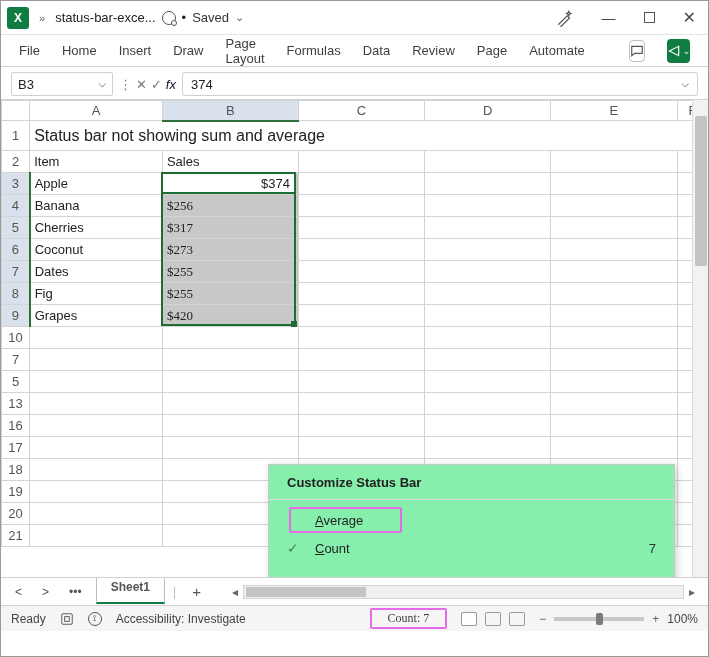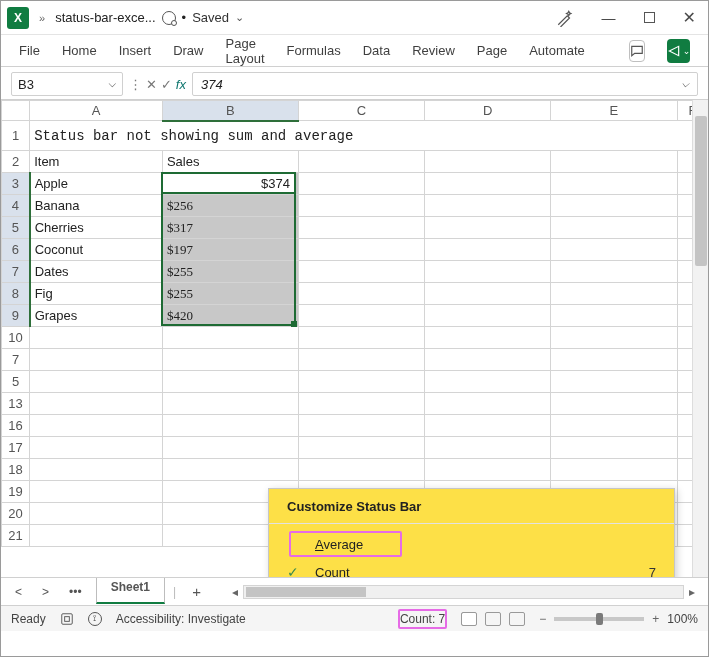--- a/index.html
+++ b/index.html
@@ -66,32 +66,32 @@
   .ribbon-tabs .share-btn{
     width:34px;height:24px;background:var(--excel-green);border-radius:4px;
     display:flex;align-items:center;justify-content:center;color:#fff;
   }
 
   .formula-row{
     height:30px;display:flex;align-items:center;gap:6px;
     padding:4px 10px 0 10px;
   }
   .name-box{
-    width:112px;height:24px;border:1px solid var(--border);
+    width:102px;height:24px;border:1px solid var(--border);
     display:flex;align-items:center;padding:0 6px;border-radius:2px;
     justify-content:space-between;
   }
   .nb-chev{font-size:10px;color:#555;}
   .fx-controls{display:flex;align-items:center;gap:4px;color:#777;}
   .fx-controls .x{font-size:13px;}
   .fx-controls .chk{font-size:13px;}
-  .fx-label{font-style:italic;color:#0f766e;}
+  .fx-label{font-style:italic;color:#0f172a;}
   .formula-input{
     flex:1;height:24px;border:1px solid var(--border);border-radius:2px;
-    padding:0 8px;display:flex;align-items:center;justify-content:space-between;font-style:italic;
+    padding:0 8px;display:flex;align-items:center;justify-content:space-between;
   }
   .formula-chev{font-size:10px;color:#555;}
 
   .grid-wrap{
     position:relative;
     height:478px;
     border-top:1px solid var(--border);
     overflow:hidden;
     margin-top:2px;
   }
@@ -122,21 +122,21 @@
     background:#fff;
     text-align:center;
     color:#555;
     font-weight:400;
     width:28px;
   }
   .grid tbody th.active-row{background:var(--selected-header);border-right:2px solid #2e6f3a;}
   .sel{background:var(--selected-cell);}
   .bold{font-weight:700;}
   .right{text-align:right;font-family:Liberation Serif, serif;}
-  .merge-title{font-weight:700;text-align:center;font-size:14px;height:30px;font-family:Liberation Mono, monospace;}
+  .merge-title{font-weight:700;text-align:center;font-size:16px;height:30px;}
 
   .sel-outline{
     position:absolute;
     border:2px solid #1e6b34;
     pointer-events:none;
   }
   .sel-handle{
     position:absolute;width:6px;height:6px;background:#1e6b34;right:-3px;bottom:-3px;
   }
   .active-cell-outline{
@@ -146,23 +146,23 @@
     display:flex;align-items:center;justify-content:flex-end;
     padding-right:4px;
     pointer-events:none;
   }
 
   .vscroll{position:absolute;right:0;top:0;width:16px;height:100%;background:#f2f2f2;border-left:1px solid #ddd;}
   .vscroll .thumb{position:absolute;top:16px;left:2px;width:12px;height:150px;background:#c4c4c4;border-radius:2px;}
 
   .context-menu{
     position:absolute;
-    left:267px;top:388px;
+    left:267px;top:364px;
     width:407px;
-    background:#fde047;
+    background:#86efac;
     border:1px solid #c6c6c6;
     box-shadow:2px 2px 8px rgba(0,0,0,.18);
     padding-bottom:6px;
     z-index:50;
   }
   .context-menu .cm-title{
     font-weight:700;padding:10px 18px 9px 18px;font-size:13px;
     border-bottom:1px solid #e2e2e2;margin-bottom:6px;
   }
   .cm-item{
@@ -195,21 +195,21 @@
   .hscroll{flex:1;display:flex;align-items:center;margin-left:10px;}
   .hscroll-track{flex:1;height:14px;background:#f0f0f0;border:1px solid #d4d4d4;position:relative;}
   .hscroll-thumb{position:absolute;left:2px;top:1px;height:10px;width:120px;background:#c4c4c4;}
   .hscroll .arr{width:16px;text-align:center;color:#666;}
 
   .status-bar{
     height:26px;border-top:1px solid #d0d0d0;background:#f5f5f5;
     display:flex;align-items:center;gap:14px;padding:0 10px;font-size:12px;color:#444;
   }
   .status-bar .sep{flex:1;}
-  .count-box{border:2px solid var(--highlight);padding:1px 0;border-radius:2px;}
+  .count-box{border:2px solid var(--highlight);padding:1px 16px;border-radius:2px;font-family:Liberation Serif, serif;}
   .view-icons{display:flex;gap:8px;align-items:center;}
   .view-icons span{border:1px solid #999;border-radius:2px;width:16px;height:14px;display:inline-block;}
   .zoom{display:flex;align-items:center;gap:8px;}
   .zoom .track{width:90px;height:4px;background:#c8c8c8;position:relative;}
   .zoom .knob{position:absolute;left:42px;top:-4px;width:7px;height:12px;background:#7a7a7a;border-radius:2px;}
   .zoom .minus,.zoom .plus{color:#666;}
 
   .acc-icon{width:14px;height:14px;border:1.5px solid #555;border-radius:50%;display:inline-flex;align-items:center;justify-content:center;font-size:9px;}
 </style>
 </head>
@@ -335,21 +335,21 @@
           <td>Cherries</td>
           <td class="right sel">$317</td>
           <td></td>
           <td></td>
           <td></td>
           <td></td>
         </tr>
         <tr>
           <th class="active-row">6</th>
           <td>Coconut</td>
-          <td class="right sel">$197</td>
+          <td class="right sel">$273</td>
           <td></td>
           <td></td>
           <td></td>
           <td></td>
         </tr>
         <tr>
           <th class="active-row">7</th>
           <td>Dates</td>
           <td class="right sel">$255</td>
           <td></td>

